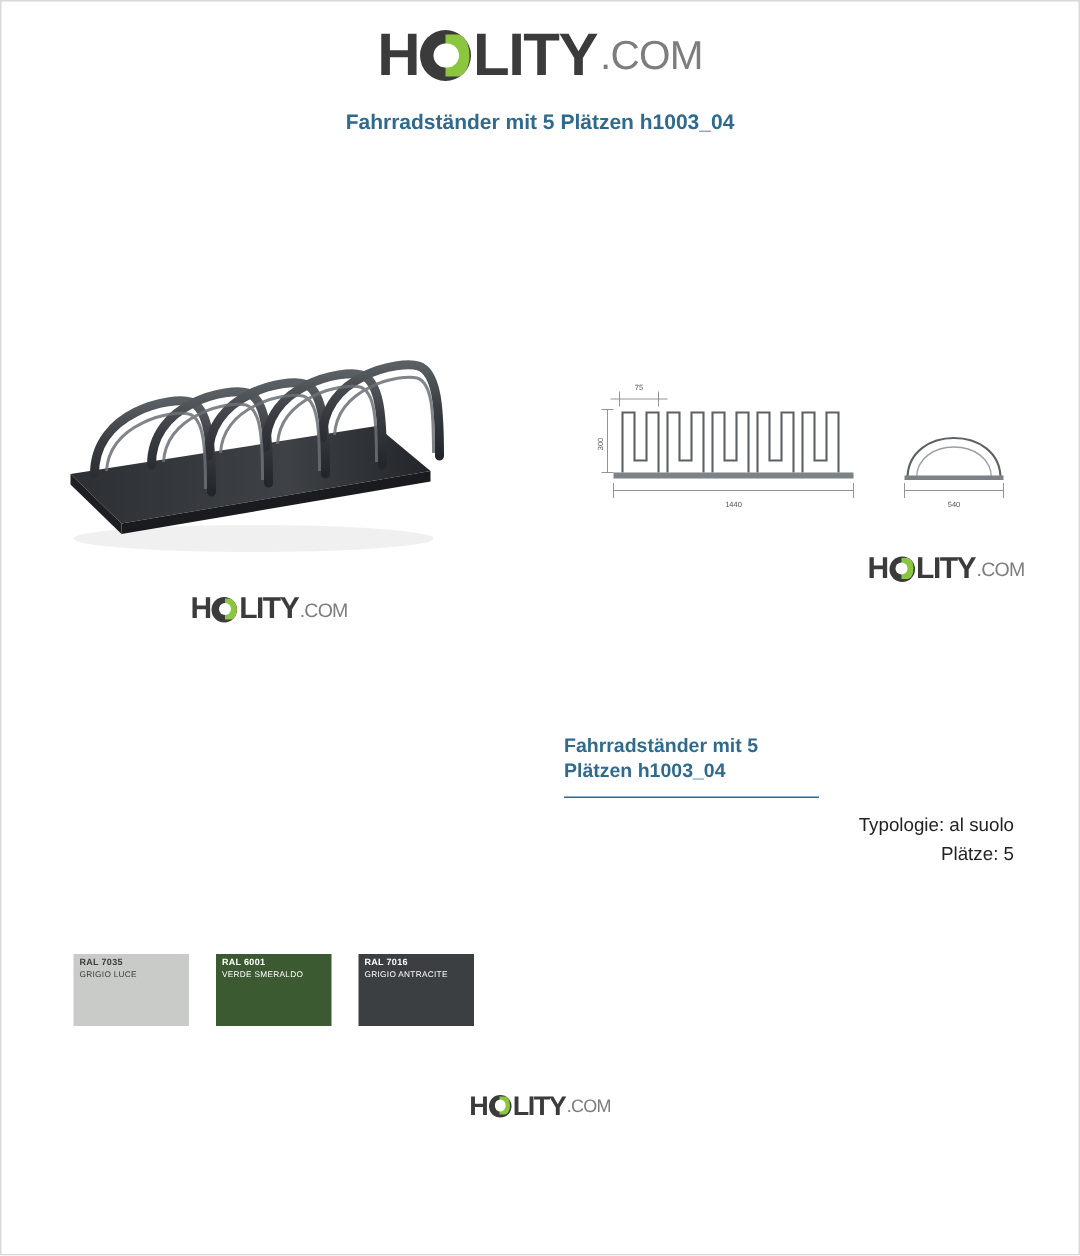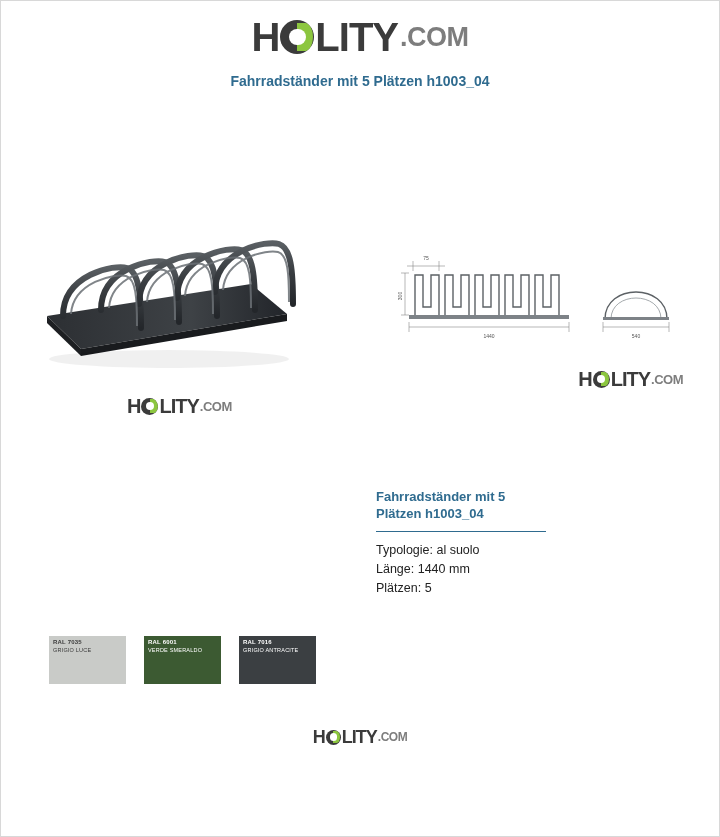--- a/index.html
+++ b/index.html
@@ -31,21 +31,21 @@
     line-height: 1;
     white-space: nowrap;
     user-select: none;
   }
   .logo .lg-text {
     font-weight: bold;
     color: #3b3b3b;
     letter-spacing: -1px;
   }
   .logo .lg-com {
-    font-weight: bold;
+    font-weight: normal;
     color: #7d7d7d;
     letter-spacing: -0.5px;
   }
   .logo .lg-mark {
     position: relative;
     display: inline-block;
     border-radius: 50%;
     background: #3b3b3b;
     overflow: hidden;
     vertical-align: middle;
@@ -148,21 +148,21 @@
     width: 170px;
     height: 1px;
     background: #2f6b8f;
   }
   .info-list {
     margin-top: 9px;
     font-size: 12.5px;
     color: #222222;
     line-height: 19px;
   }
-  .info-row { white-space: nowrap; }
+  .info-row { white-space: nowrap; text-align: right; }
 
   
   .swatches {
     position: absolute;
     left: 48px;
     top: 635px;
     display: flex;
     gap: 18px;
   }
   .swatch {
@@ -305,25 +305,21 @@
 
   <div class="info-panel">
     <div class="info-title">Fahrradständer mit 5 Plätzen h1003_04</div>
     <div class="info-divider"></div>
     <div class="info-list">
       <div class="info-row">
         <span>Typologie:</span>
         <span>al suolo</span>
       </div>
       <div class="info-row">
-        <span>Länge:</span>
-        <span>1440 mm</span>
-      </div>
-      <div class="info-row">
-        <span>Plätzen:</span>
+        <span>Plätze:</span>
         <span>5</span>
       </div>
     </div>
   </div>
 
   <div class="swatches">
     <div class="swatch" style="background:#c9cbc8;">
       <span class="sw-code" style="color:#3b3b3b;">RAL 7035</span>
       <span class="sw-name" style="color:#3b3b3b;">GRIGIO LUCE</span>
     </div>

